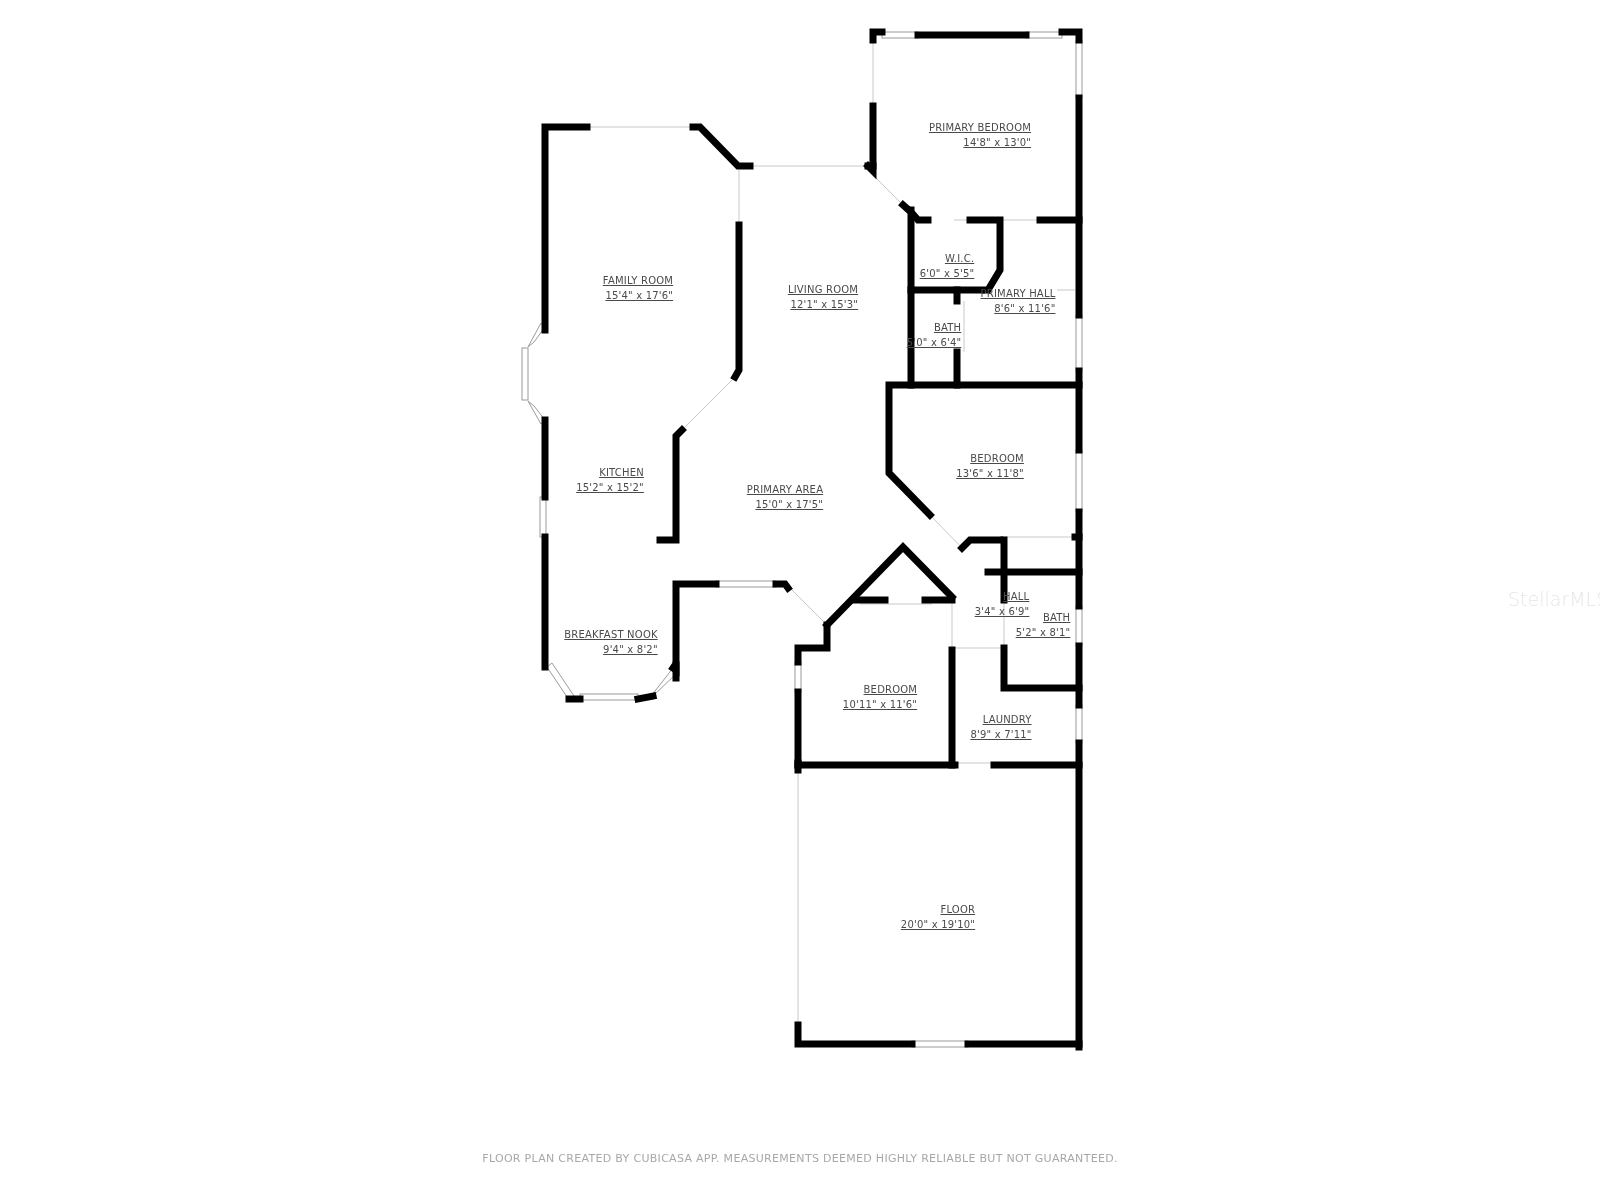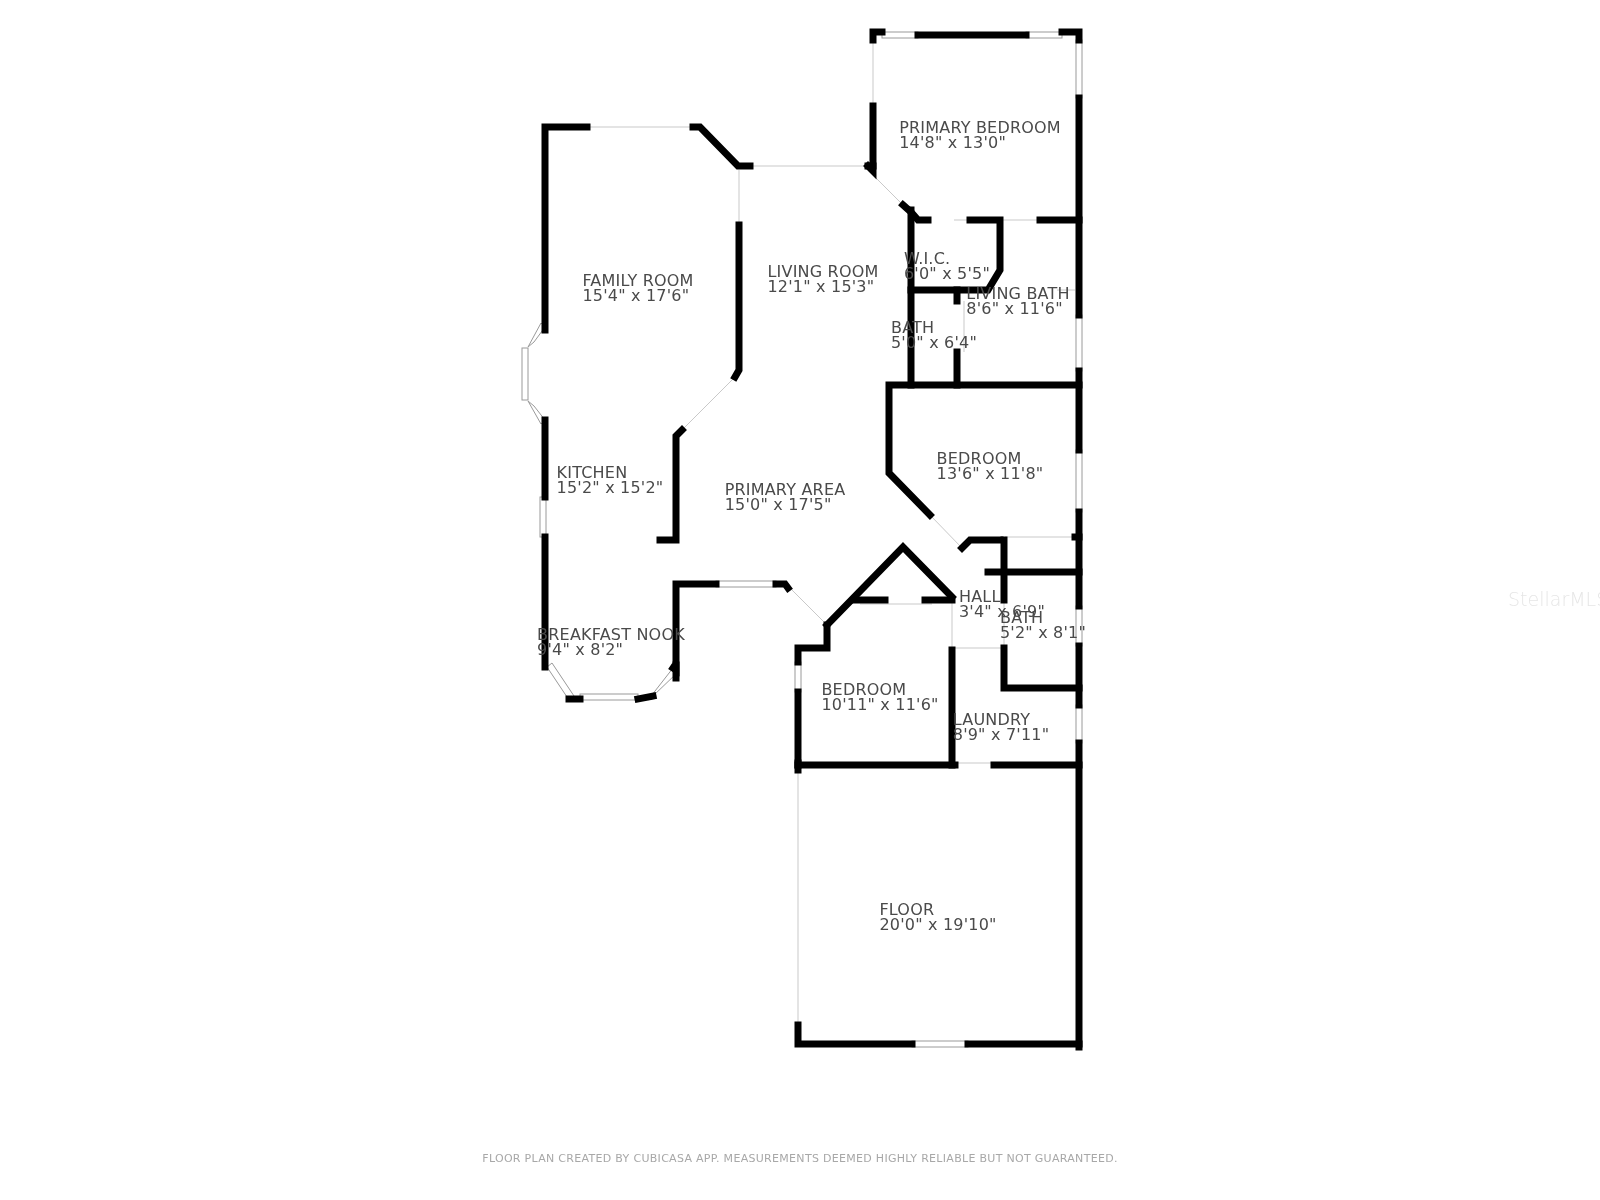--- a/index.html
+++ b/index.html
@@ -1,21 +1,21 @@
 <!DOCTYPE html>
 <html><head>
 <meta charset="utf-8">
 <style>
   html, body { margin:0; padding:0; background:#ffffff; }
   body { width:1600px; height:1200px; position:relative; overflow:hidden; font-family:"DejaVu Sans", sans-serif; }
   #plan { position:absolute; left:0; top:0; width:1600px; height:1200px; }
   .wall { fill:none; stroke:#000; stroke-width:7; stroke-linecap:square; stroke-linejoin:miter; }
   .thin { fill:none; stroke:#c9c9c9; stroke-width:1; }
   .win { fill:#fff; stroke:#9a9a9a; stroke-width:1; }
-  .lbl { position:absolute; transform:translateX(-50%); text-align:left; color:#4a4a4a; font-size:16px; line-height:15px; letter-spacing:0.2px; white-space:nowrap; }
+  .lbl { position:absolute; transform:translateX(-50%); text-align:right; color:#4a4a4a; font-size:10px; line-height:15px; letter-spacing:0.2px; white-space:nowrap;text-decoration:underline; }
   .lbl .nm { display:block; }
   .lbl .dm { display:block; }
   .footer { position:absolute; left:0; width:1600px; top:1152px; text-align:center; color:#a8a8a8; font-size:11px; letter-spacing:0.3px; }
   .wm { position:absolute; left:1508px; top:588px; color:#e6e6e6; font-size:19px; font-weight:300; }
 </style>
 </head>
 <body>
 
 <svg id="plan" viewBox="0 0 1600 1200" xmlns="http://www.w3.org/2000/svg">
 
@@ -118,32 +118,32 @@
 
 <div class="lbl" style="left:980px; top:120px;">
   <span class="nm">PRIMARY BEDROOM</span>
   <span class="dm">14'8" x 13'0"</span>
 </div>
 <div class="lbl" style="left:947px; top:251px;">
   <span class="nm">W.I.C.</span>
   <span class="dm">6'0" x 5'5"</span>
 </div>
 <div class="lbl" style="left:1018px; top:286px;">
-  <span class="nm">LIVING BATH</span>
+  <span class="nm">PRIMARY HALL</span>
   <span class="dm">8'6" x 11'6"</span>
 </div>
 <div class="lbl" style="left:934px; top:320px;">
   <span class="nm">BATH</span>
   <span class="dm">5'0" x 6'4"</span>
 </div>
 <div class="lbl" style="left:638px; top:249px;margin-top:24px;">
   <span class="nm">FAMILY ROOM</span>
   <span class="dm">15'4" x 17'6"</span>
 </div>
-<div class="lbl" style="left:823px; top:264px;">
+<div class="lbl" style="left:823px; top:282px;">
   <span class="nm">LIVING ROOM</span>
   <span class="dm">12'1" x 15'3"</span>
 </div>
 <div class="lbl" style="left:610px; top:465px;">
   <span class="nm">KITCHEN</span>
   <span class="dm">15'2" x 15'2"</span>
 </div>
 <div class="lbl" style="left:785px; top:482px;">
   <span class="nm">PRIMARY AREA</span>
   <span class="dm">15'0" x 17'5"</span>

